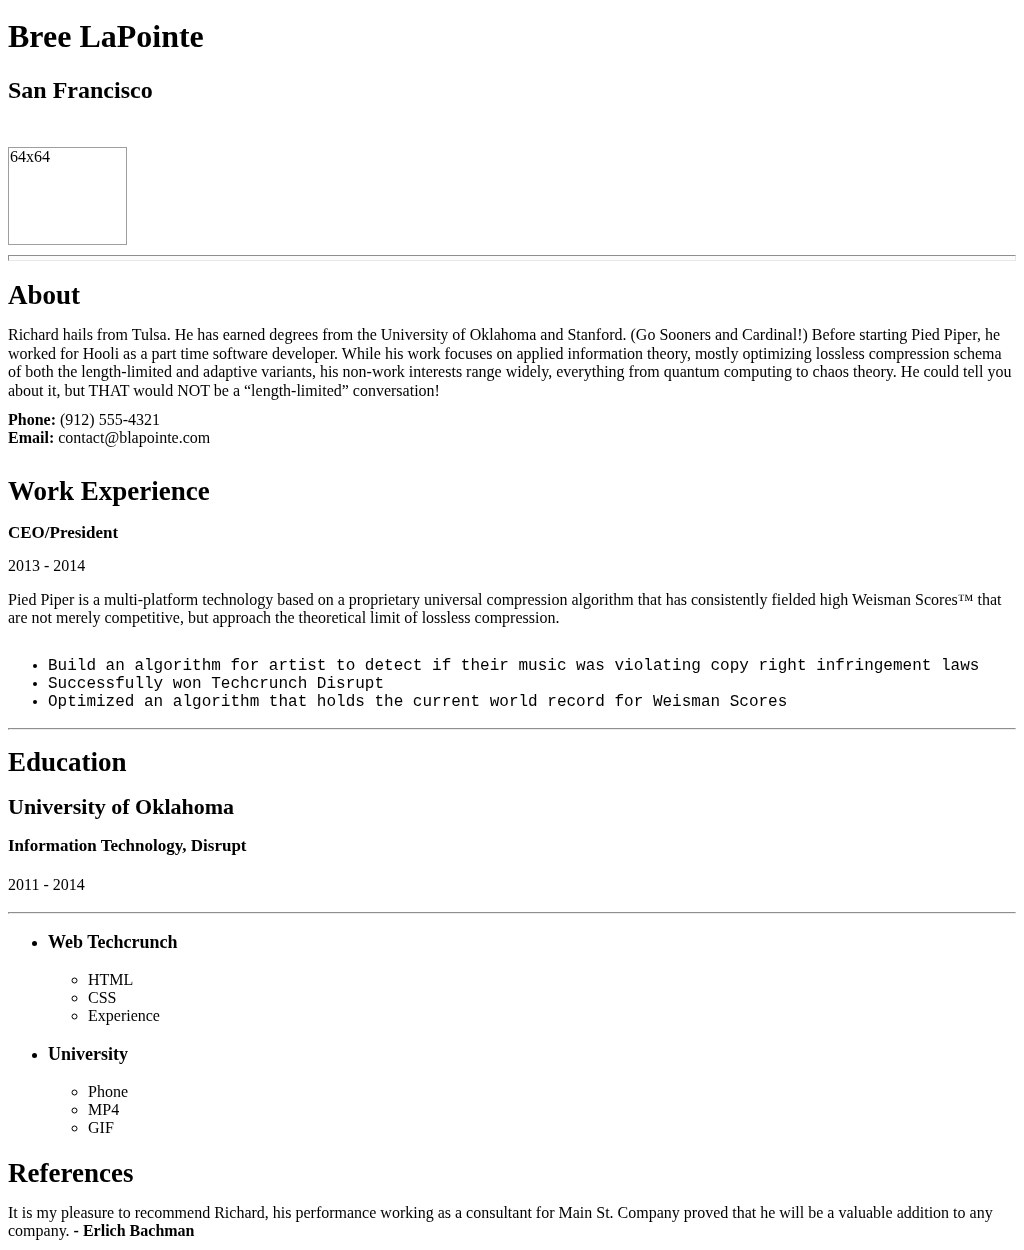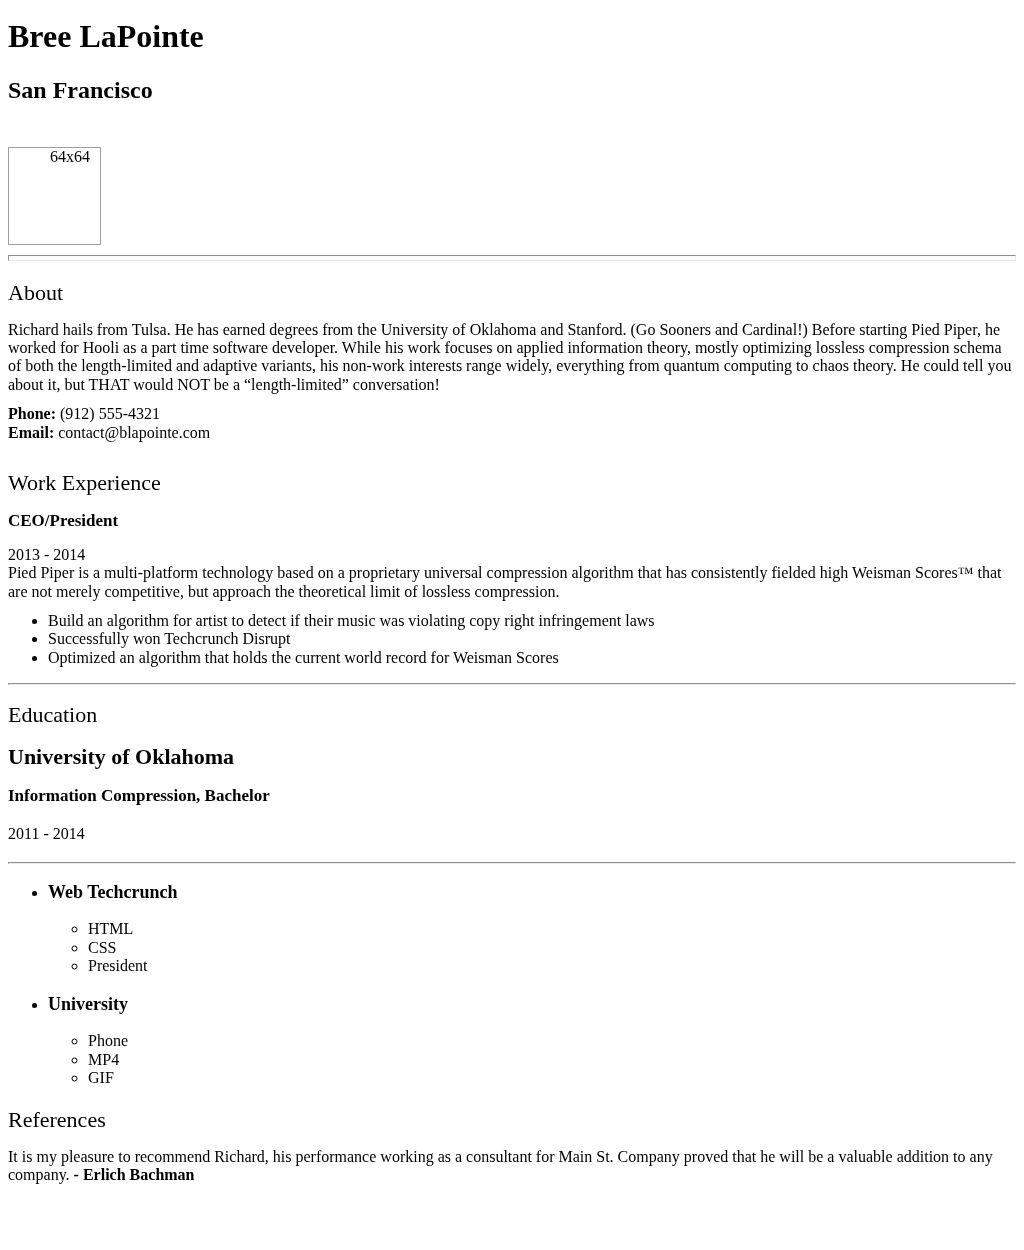--- a/index.html
+++ b/index.html
@@ -11,61 +11,60 @@
     font-family: "Liberation Serif", "DejaVu Serif", serif;
     font-size: 16px;
     line-height: 1.15;
   }
   h1, h2, h3, h4, p, ul { margin: 0; padding: 0; }
 
   .name  { font-size: 32px; font-weight: bold; margin-top: 10px; }
   .city  { font-size: 24px; font-weight: bold; margin-top: 22px; }
 
   .photo {
-    width: 93px; height: 98px;
+    width: 119px; height: 98px;
     border: 1px solid #9e9e9e;
     margin-top: 43px;
     overflow: hidden;
     font-size: 16px;
-    padding-left: 40px;
   }
   .photo span { display:block; padding-left:1px; }
 
   hr { margin: 0; }
   .rule-first {
     margin-top: 10px;
     height: 6px;
     border: 1px solid;
     border-color: #8f8f8f #e8e8e8 #e8e8e8 #8f8f8f;
     background: #fcfcfc;
   }
   .rule-thin {
     height: 2px;
     border: 1px solid;
     border-color: #8f8f8f #ececec #ececec #8f8f8f;
     background: #f5f5f5;
   }
   .rule-after-work   { margin-top: 16px; }
   .rule-after-edu    { margin-top: 18px; }
 
-  .section-title { font-size: 22px; font-weight: normal; }
+  .section-title { font-size: 27px; font-weight: bold; }
   .t-about { margin-top: 19px; }
   .t-work  { margin-top: 28px; }
   .t-edu   { margin-top: 17px; }
   .t-skills{ margin-top: 16px; }
   .t-refs  { margin-top: 20px; }
 
   .bio        { margin-top: 15px; }
   .contact    { margin-top: 11px; }
   .contact b  { font-weight: bold; text-align: right; }
 
   .position   { font-size: 17px; font-weight: bold; margin-top: 16px; }
   .dates      { margin-top: 15px; }
-  .job-summary{ }
-  .highlights { margin-top: 11px; padding-left: 40px; list-style: disc; }
+  .job-summary{ margin-top: 15px; }
+  .highlights { margin-top: 29px; padding-left: 40px; list-style: disc; font-family: Liberation Mono, monospace; }
   .highlights li { margin: 0; }
 
   .institution{ font-size: 22px; font-weight: bold; margin-top: 16px; }
   .degree     { font-size: 17px; font-weight: bold; margin-top: 17px; }
   .edu-dates  { margin-top: 20px; }
 
   .skills-list{ margin-top: 0; padding-left: 40px; list-style: disc; }
   .group-name { font-size: 18px; font-weight: bold; margin: 18px 0; }
   .keywords   { padding-left: 40px; list-style: circle; margin: 18px 0 0 0; }
 
@@ -102,36 +101,36 @@
       <li>Successfully won Techcrunch Disrupt</li>
       <li>Optimized an algorithm that holds the current world record for Weisman Scores</li>
     </ul>
 </section>
 
 <hr class="rule-thin rule-after-work">
 
 <section>
   <h3 class="section-title t-edu">Education</h3>
   <h3 class="institution">University of Oklahoma</h3>
-  <h4 class="degree">Information Compression, Bachelor</h4>
+  <h4 class="degree">Information Technology, Disrupt</h4>
   <p class="edu-dates">2011 - 2014</p>
 </section>
 
 <hr class="rule-thin rule-after-edu">
 
 <section>
   <ul class="skills-list">
 
       <li>
         <h4 class="group-name">Web Techcrunch</h4>
         <ul class="keywords">
 
         <li>HTML</li>
           <li>CSS</li>
-          <li>President</li>
+          <li>Experience</li>
         </ul>
       </li>
 
       <li>
         <h4 class="group-name">University</h4>
         <ul class="keywords">
 
         <li>Phone</li>
           <li>MP4</li>
           <li>GIF</li>

